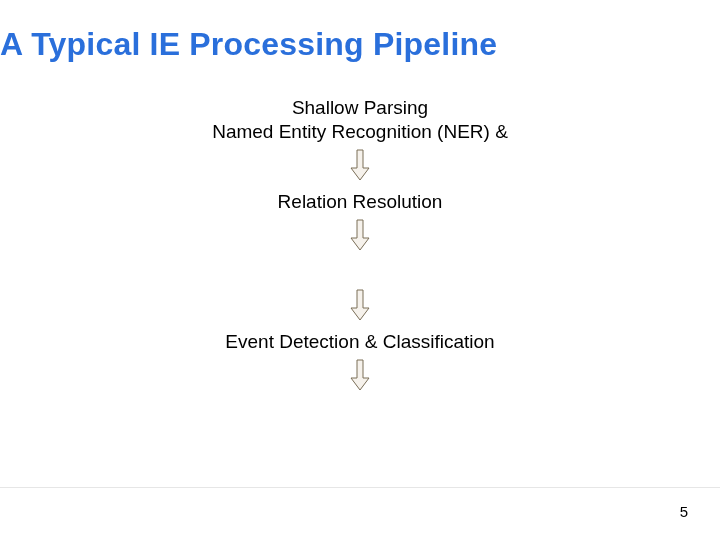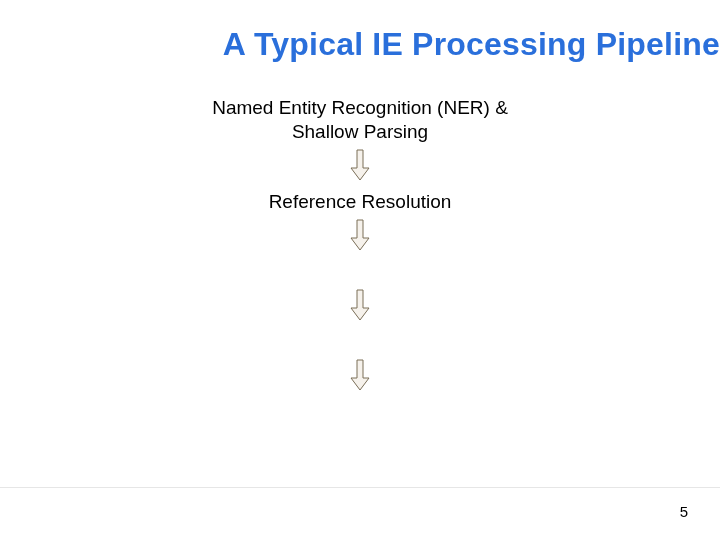--- a/index.html
+++ b/index.html
@@ -15,21 +15,21 @@
   .slide {
     width: 720px;
     height: 540px;
     position: relative;
   }
   .title {
     position: absolute;
     top: 26px;
     left: 0;
     width: 720px;
-    text-align: right;
+    text-align: left;
     font-size: 32px;
     font-weight: bold;
     color: #2a6fdb;
     letter-spacing: 0.2px;
   }
   .step {
     position: absolute;
     width: 720px;
     left: 0;
     text-align: center;
@@ -59,42 +59,43 @@
     background: #e6e6e6;
   }
 </style>
 </head>
 <body>
 <div class="slide">
 
   <div class="title">A Typical IE Processing Pipeline</div>
 
   <div class="step" style="top:96px">
+    <span class="line">Shallow Parsing</span>
     <span class="line">Named Entity Recognition (NER) &amp;</span>
-    <span class="line">Shallow Parsing</span>
   </div>
 
   <svg class="arrow" style="top:148px" width="22" height="34">
     <path d="M8 2 h6 v18 h6 l-9 12 l-9 -12 h6 z" fill="#f6f2ec"></path>
     <path d="M8 2 h6 v18 h6 l-9 12 l-9 -12 h6 z" fill="none" stroke-width="1" stroke="#7a6e57"></path>
   </svg>
 
-  <div class="step" style="top:190px">Reference Resolution</div>
+  <div class="step" style="top:190px">Relation Resolution</div>
 
   <svg class="arrow" style="top:218px" width="22" height="34">
     <path d="M8 2 h6 v18 h6 l-9 12 l-9 -12 h6 z" fill="#f6f2ec"></path>
     <path d="M8 2 h6 v18 h6 l-9 12 l-9 -12 h6 z" fill="none" stroke-width="1" stroke="#7a6e57"></path>
   </svg>
 
 
   <svg class="arrow" style="top:288px" width="22" height="34">
     <path d="M8 2 h6 v18 h6 l-9 12 l-9 -12 h6 z" fill="#f6f2ec"></path>
     <path d="M8 2 h6 v18 h6 l-9 12 l-9 -12 h6 z" fill="none" stroke-width="1" stroke="#7a6e57"></path>
   </svg>
 
+  <div class="step" style="top:330px">Event Detection &amp; Classification</div>
 
   <svg class="arrow" style="top:358px" width="22" height="34">
     <path d="M8 2 h6 v18 h6 l-9 12 l-9 -12 h6 z" fill="#f6f2ec"></path>
     <path d="M8 2 h6 v18 h6 l-9 12 l-9 -12 h6 z" fill="none" stroke-width="1" stroke="#7a6e57"></path>
   </svg>
 
 
   <div class="footer-rule"></div>
   <div class="page-num">5</div>
 </div>

